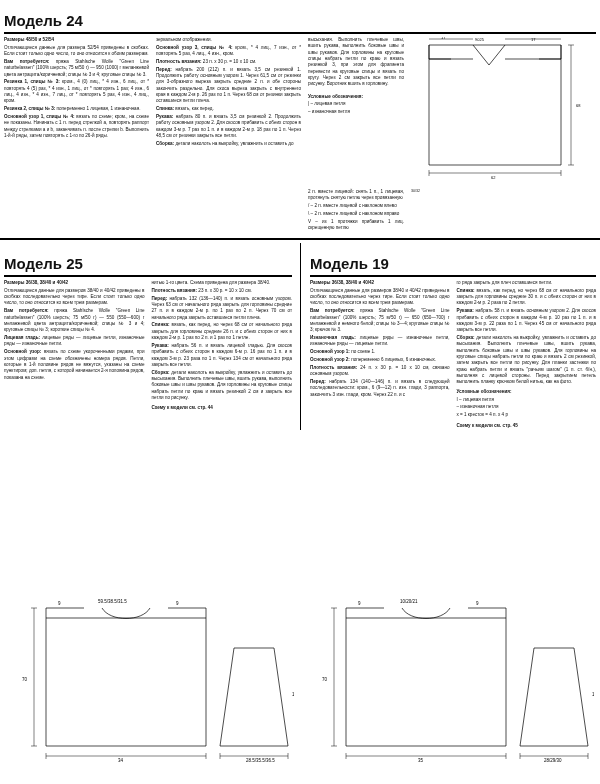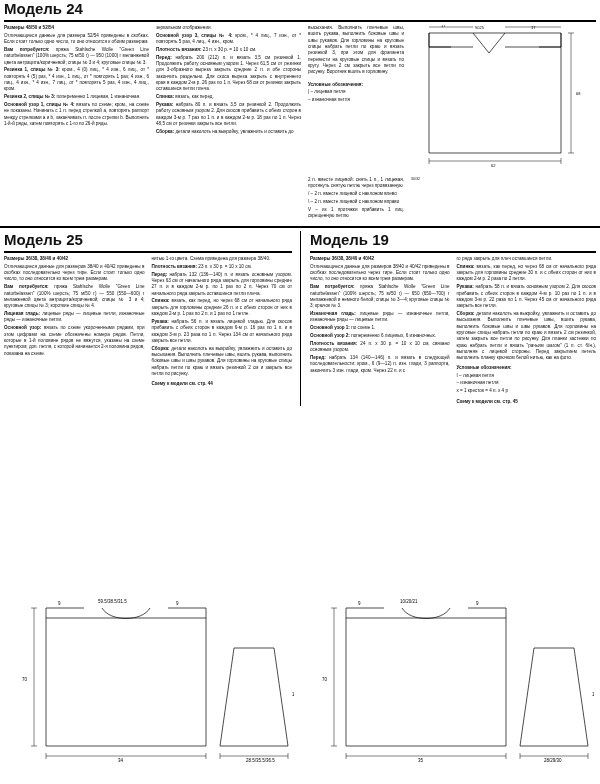--- a/index.html
+++ b/index.html
@@ -12,20 +12,21 @@
   .page{position:relative;width:600px;height:784px;box-sizing:border-box;}
 
   
   .model-head{
     display:flex;align-items:flex-end;gap:6px;
     padding:0 0 2px 4px;
   }
   .model-title{
     font-size:15px;font-weight:bold;letter-spacing:0px;
     font-family:"Liberation Sans", sans-serif;
+    margin-top:12px;
   }
   .rule{
     border-bottom:2px solid #000;margin:1px 4px 3px 4px;
   }
 
   .cols{display:flex;gap:7px;padding:0 4px;box-sizing:border-box;}
   .col{flex:1;min-width:0;}
 
   .txt{
     font-size:4.6px;line-height:1.38;text-align:justify;

